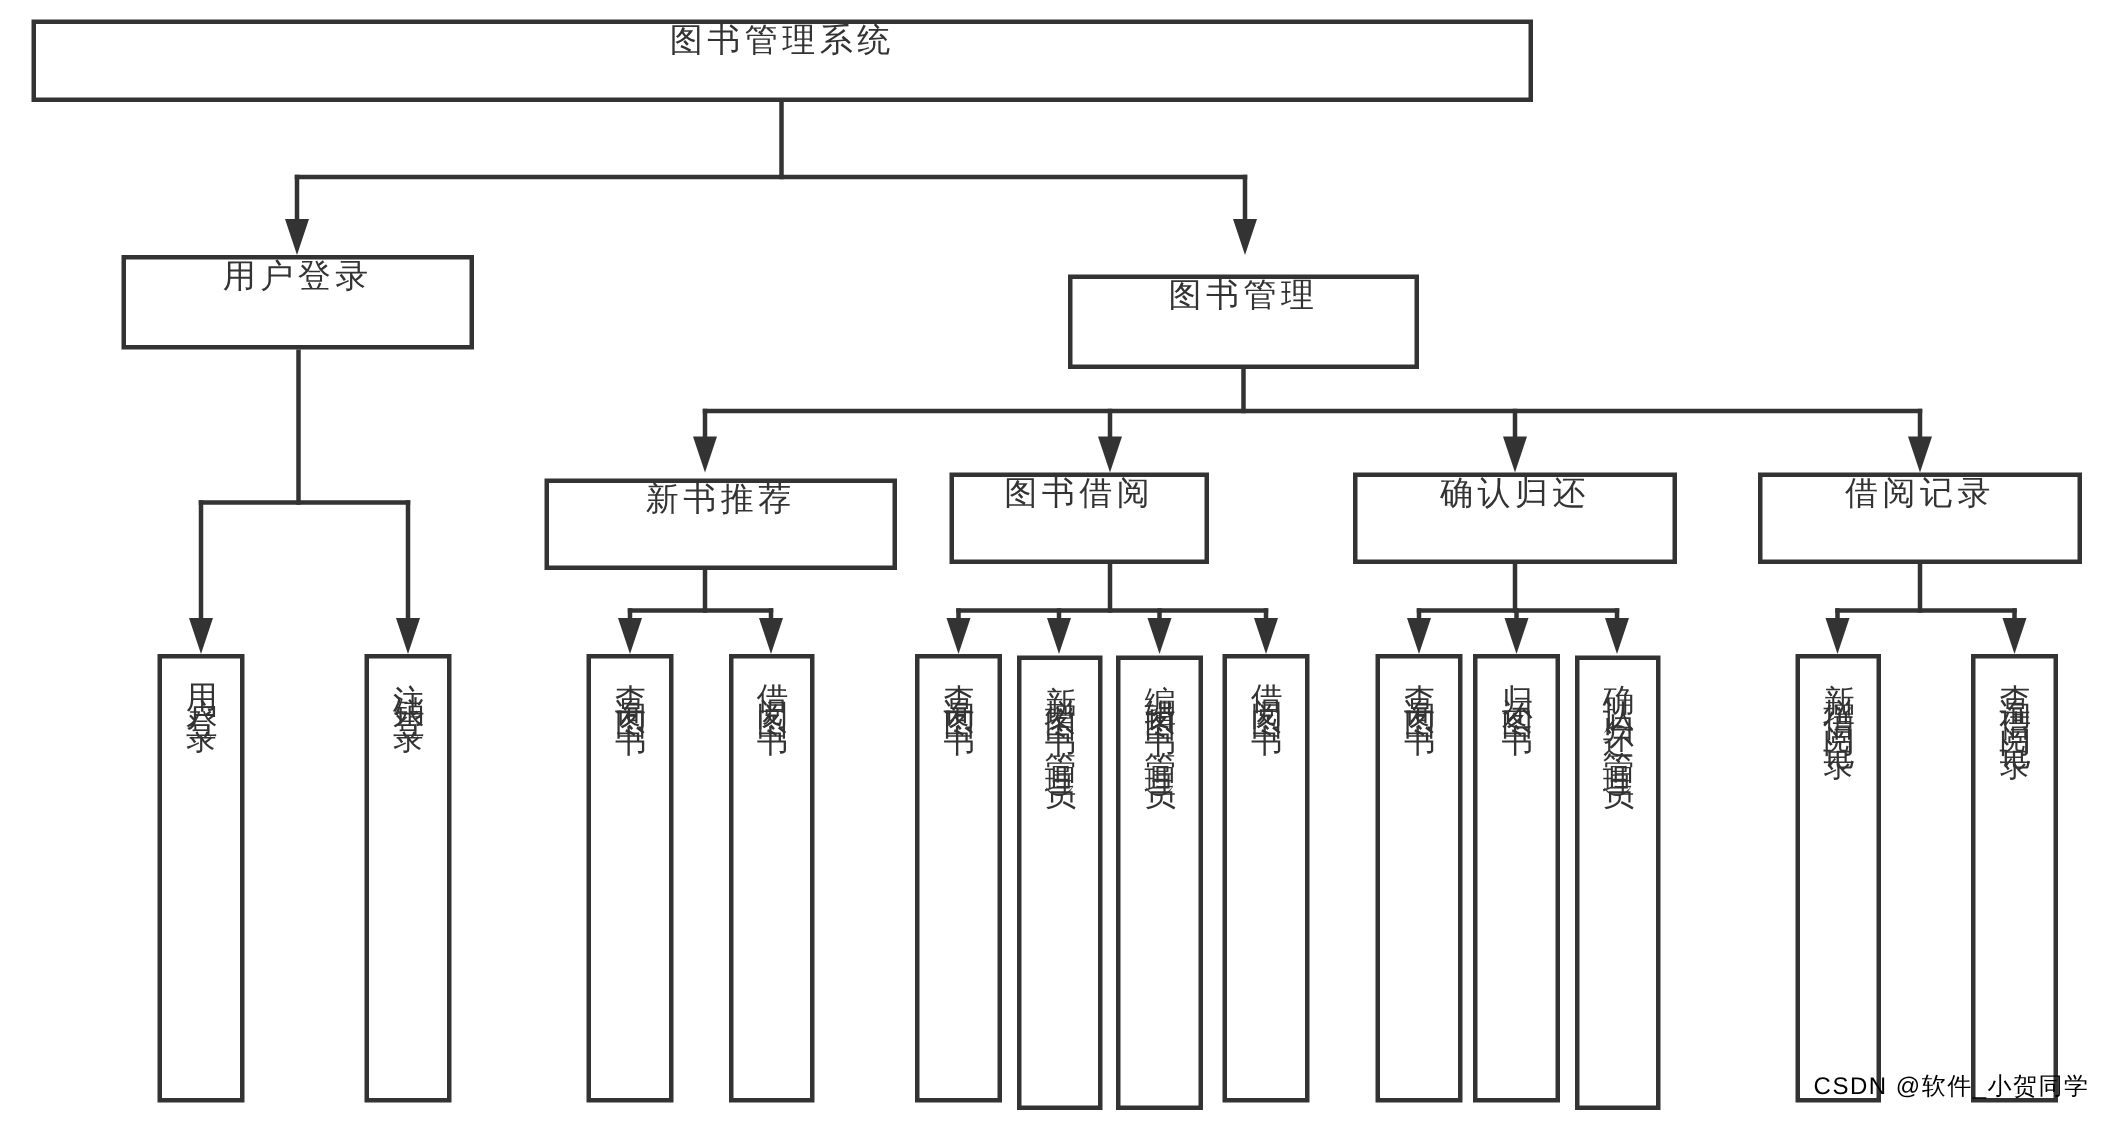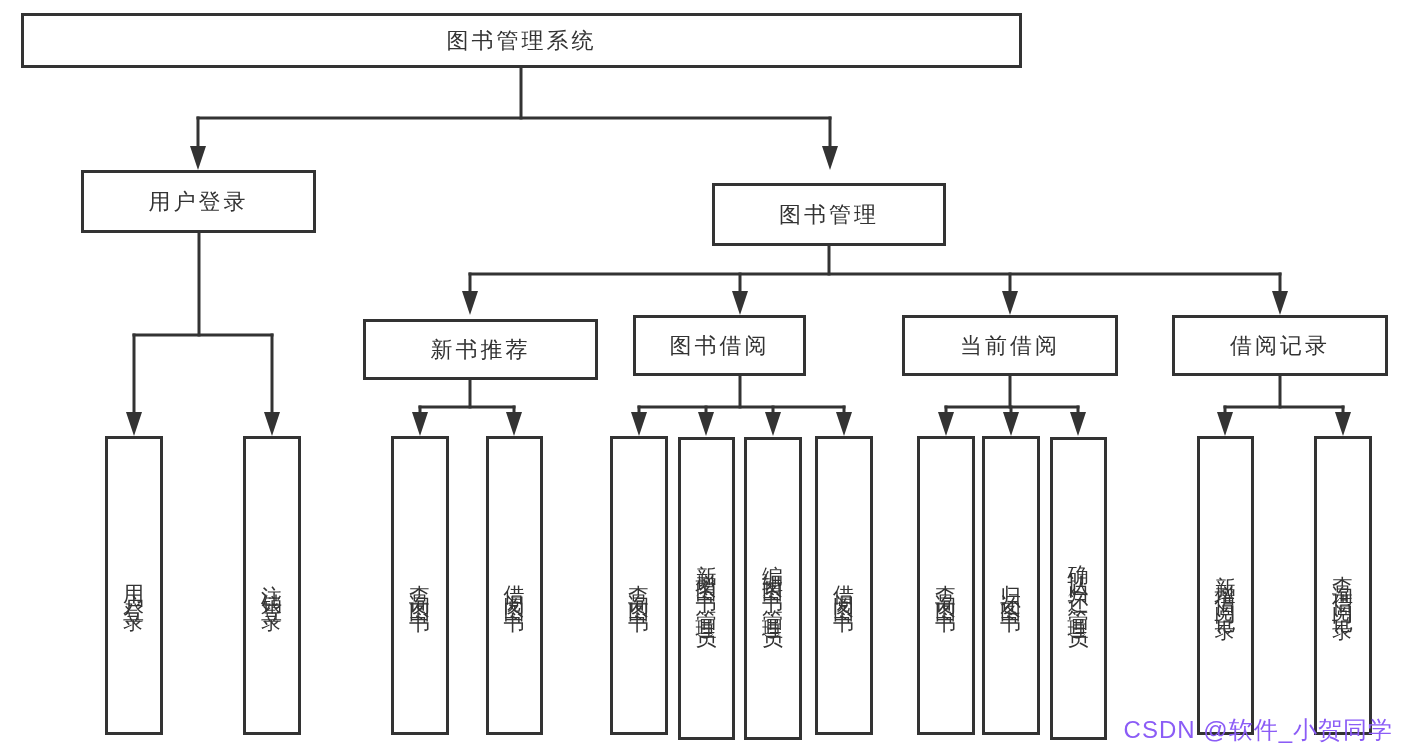--- a/index.html
+++ b/index.html
@@ -11,42 +11,43 @@
     color:#333333;
     overflow:hidden;
   }
   .connectors{position:absolute;left:0;top:0;}
   .box{
     position:absolute;
     box-sizing:border-box;
     border:3px solid #333333;
     background:#ffffff;
     display:flex;
-    align-items:center;
+    align-items:flex-start;
     justify-content:center;
+    font-family:Liberation Serif, serif;
   }
   .box.h span{
     font-size:22px;
     letter-spacing:3px;
     white-space:nowrap;
     line-height:1;
   }
   .box.v span{
     writing-mode:vertical-rl;
     text-orientation:mixed;
     font-size:21px;
     letter-spacing:9px;
     line-height:1;
   }
   .watermark{
     position:absolute;
     top:714px;
     right:12px;
-    font-size:24px;
-    color:#8b5cf6;
+    font-size:16px;
+    color:#000000;
     letter-spacing:1px;
     white-space:nowrap;
   }
 </style>
 </head>
 <body>
 
 <div class="canvas">
 
   <svg class="connectors" width="1405" height="747" viewBox="0 0 1405 747">
@@ -125,21 +126,21 @@
     <span>图书管理</span>
   </div>
 
   <div class="box h" style="left:363px;top:319px;width:235px;height:61px">
     <span>新书推荐</span>
   </div>
   <div class="box h" style="left:633px;top:315px;width:173px;height:61px">
     <span>图书借阅</span>
   </div>
   <div class="box h" style="left:902px;top:315px;width:216px;height:61px">
-    <span>当前借阅</span>
+    <span>确认归还</span>
   </div>
   <div class="box h" style="left:1172px;top:315px;width:216px;height:61px">
     <span>借阅记录</span>
   </div>
 
   <div class="box v" style="left:105px;top:436px;width:58px;height:299px">
     <span>用户登录</span>
   </div>
   <div class="box v" style="left:243px;top:436px;width:58px;height:299px">
     <span>注销登录</span>

